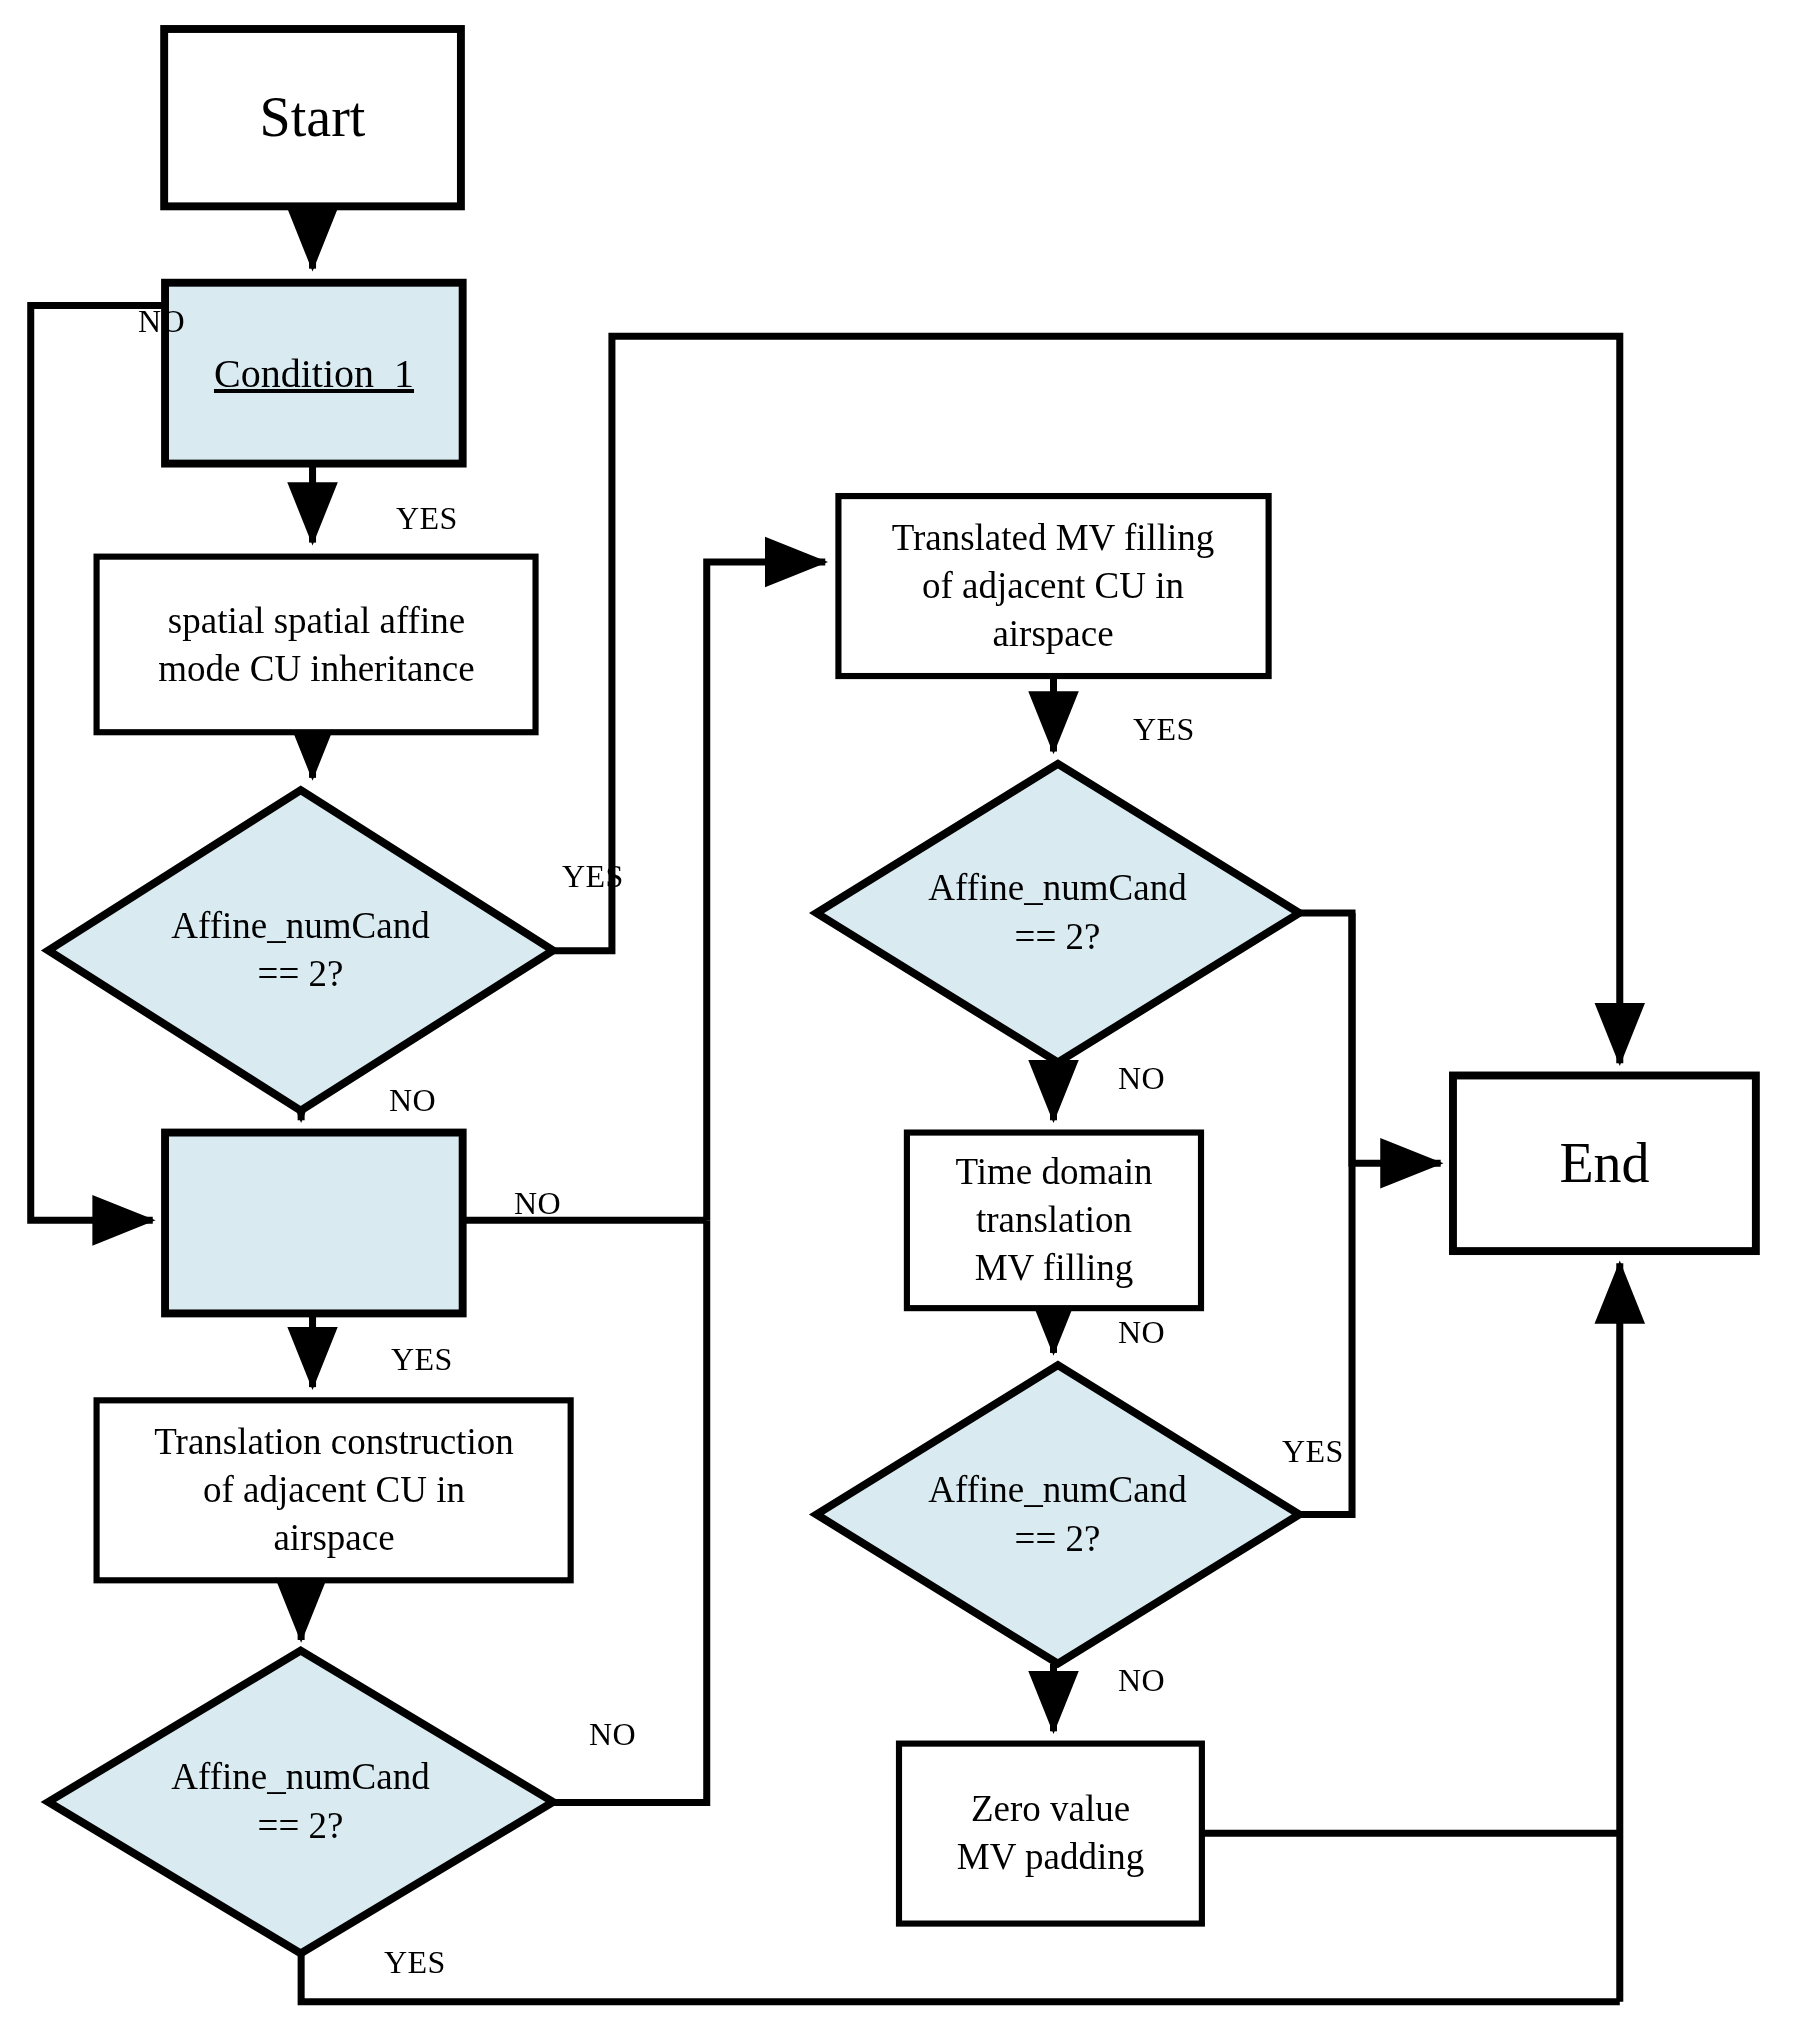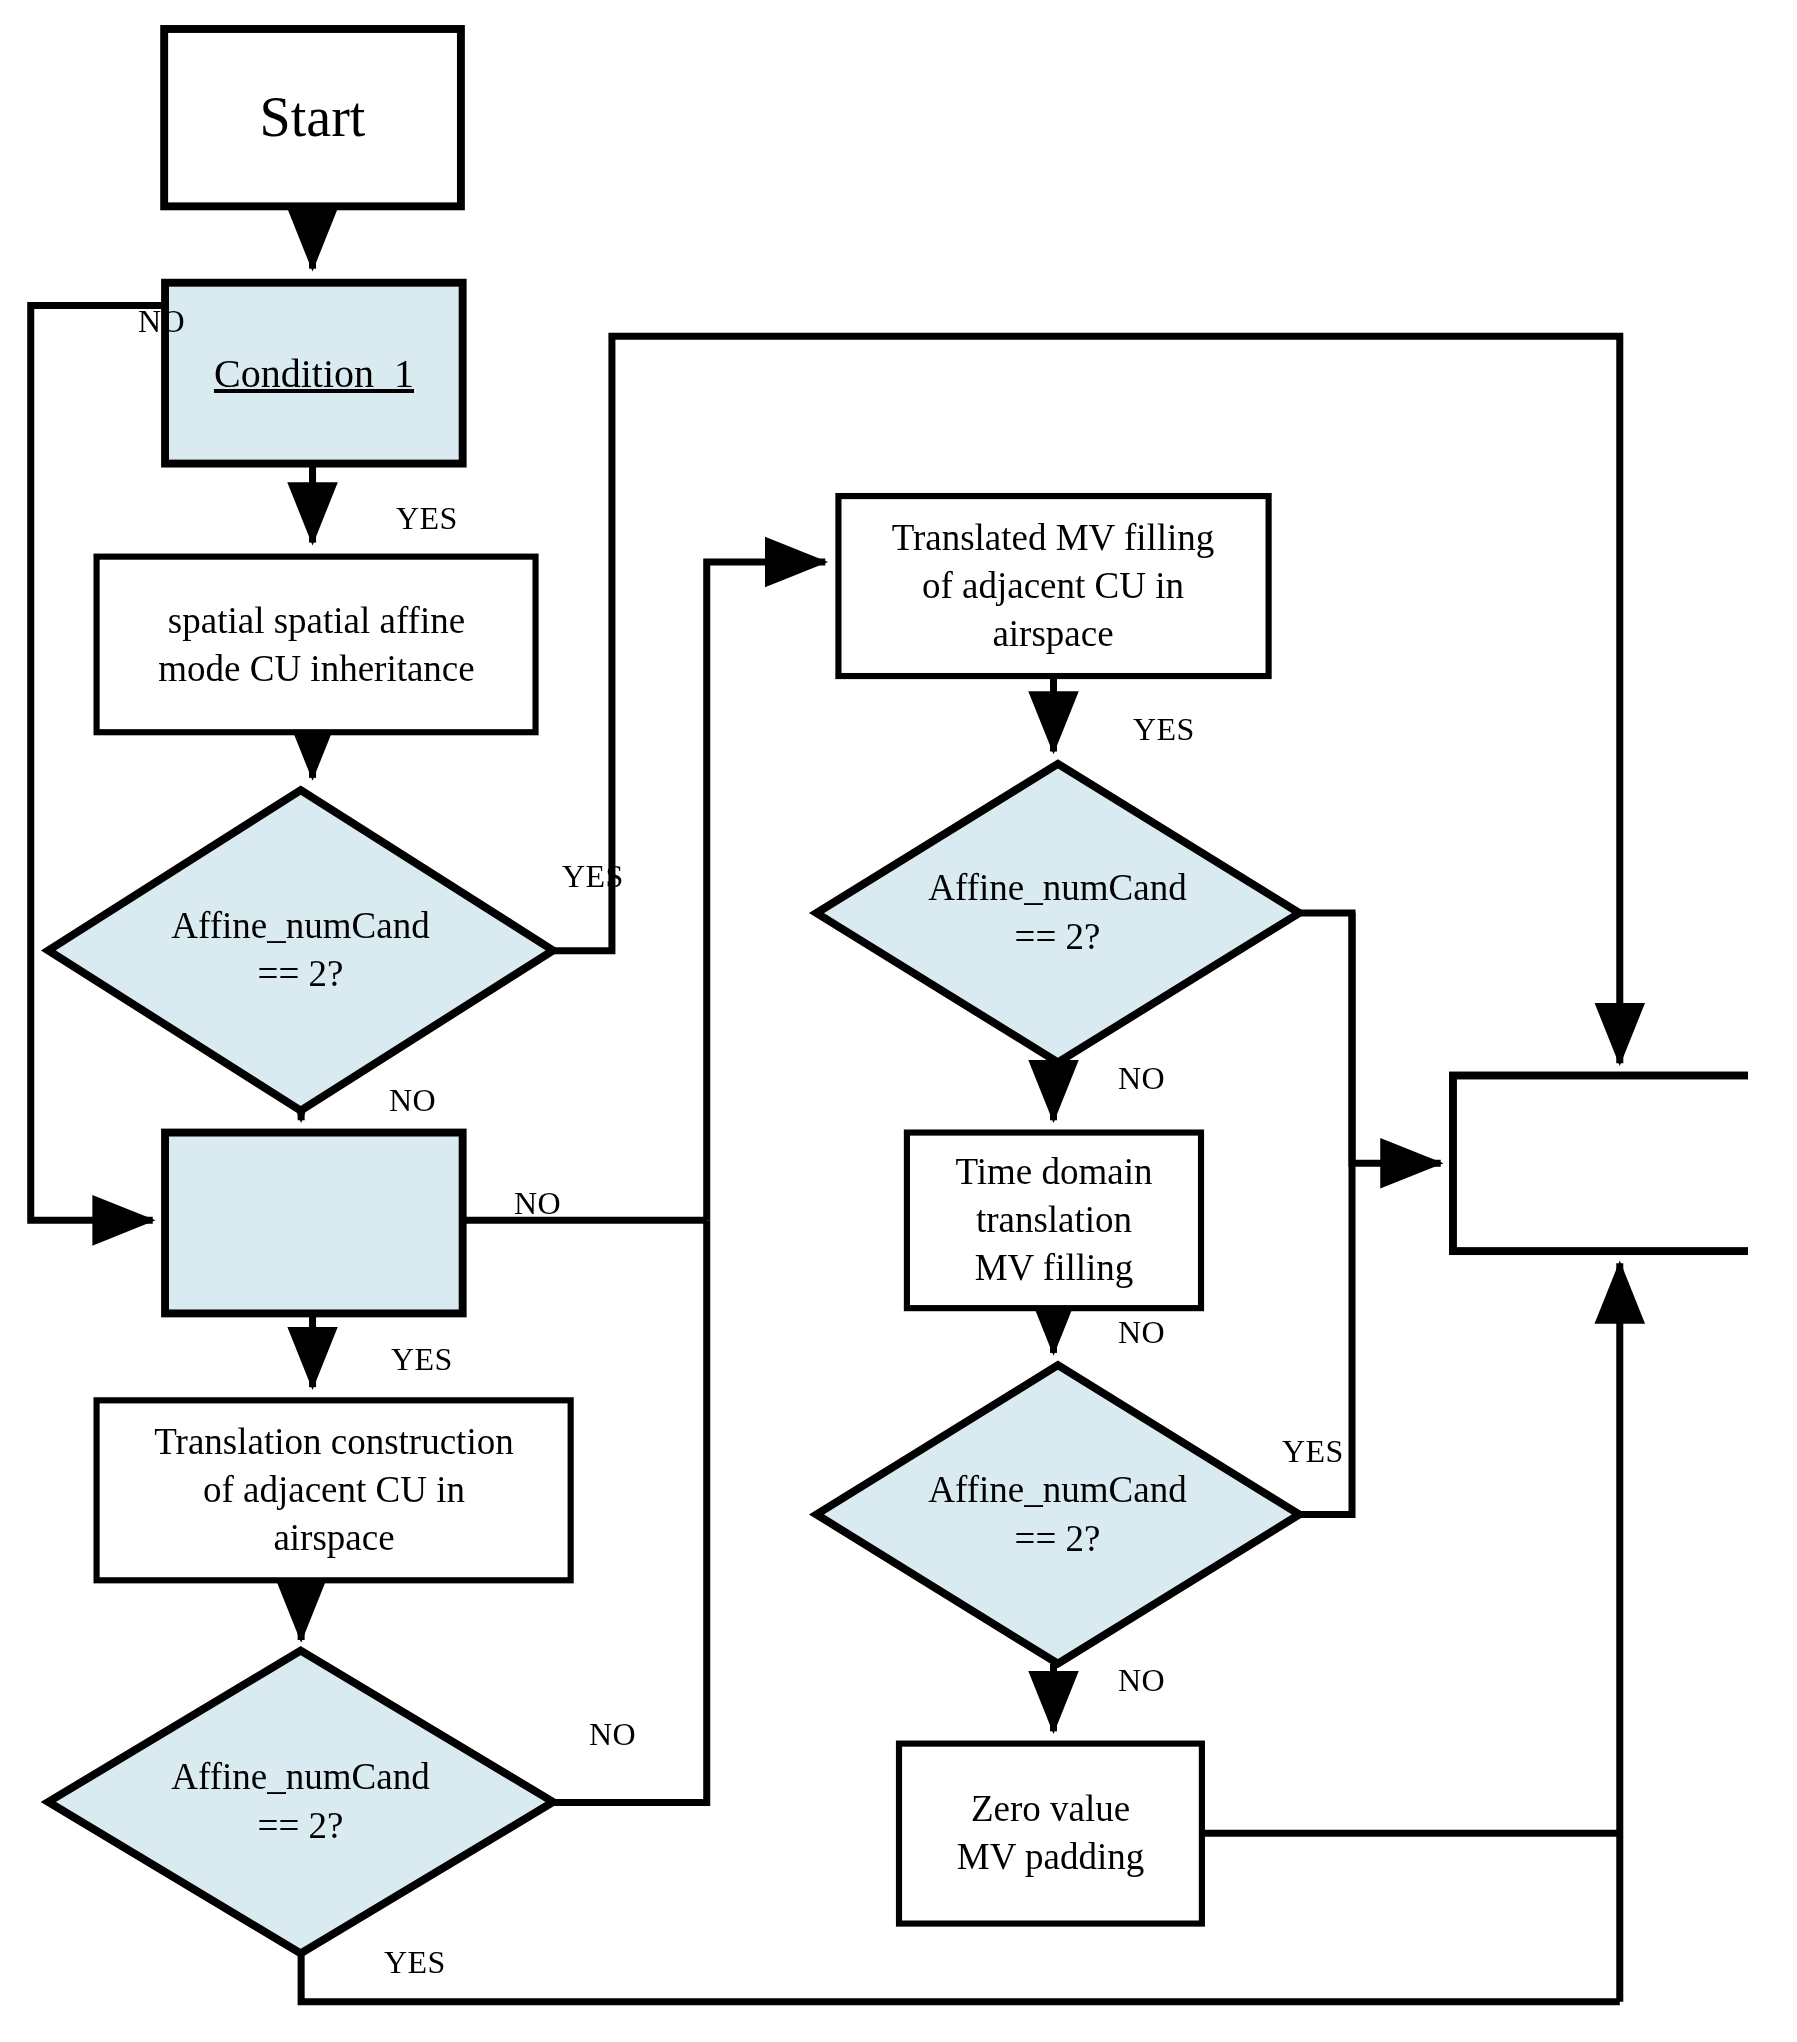--- a/index.html
+++ b/index.html
@@ -7,20 +7,21 @@
     padding: 0;
     background: #ffffff;
   }
   #flow-root {
     position: relative;
     width: 1748px;
     height: 2043px;
     background: #ffffff;
     font-family: "Liberation Serif", "DejaVu Serif", serif;
     overflow: hidden;
+    padding-left: 40px;
   }
   svg.flow-canvas {
     position: absolute;
     left: 0;
     top: 0;
     width: 1798px;
     height: 2043px;
   }
   .node-label {
     position: absolute;
@@ -159,20 +160,21 @@
   <div class="node-label sm-label" style="left:907px; top:1132px; width:294px; height:176px;">Time domain
 translation
 MV filling</div>
 
   <div class="node-label sm-label" style="left:816px; top:1376px; width:483px; height:277px;">Affine_numCand
 == 2?</div>
 
   <div class="node-label sm-label" style="left:899px; top:1743px; width:303px; height:180px;">Zero value
 MV padding</div>
 
+  <div class="node-label big-label" style="left:1453px; top:1075px; width:303px; height:176px;">End</div>
 
   <div class="edge-label" style="left:98px;  top:303px;">NO</div>
   <div class="edge-label" style="left:356px;  top:500px;">YES</div>
   <div class="edge-label" style="left:522px;  top:858px;">YES</div>
   <div class="edge-label" style="left:349px;  top:1082px;">NO</div>
   <div class="edge-label" style="left:474px;  top:1185px;">NO</div>
   <div class="edge-label" style="left:351px;  top:1341px;">YES</div>
   <div class="edge-label" style="left:549px;  top:1716px;">NO</div>
   <div class="edge-label" style="left:344px;  top:1944px;">YES</div>
   <div class="edge-label" style="left:1093px; top:711px;">YES</div>

